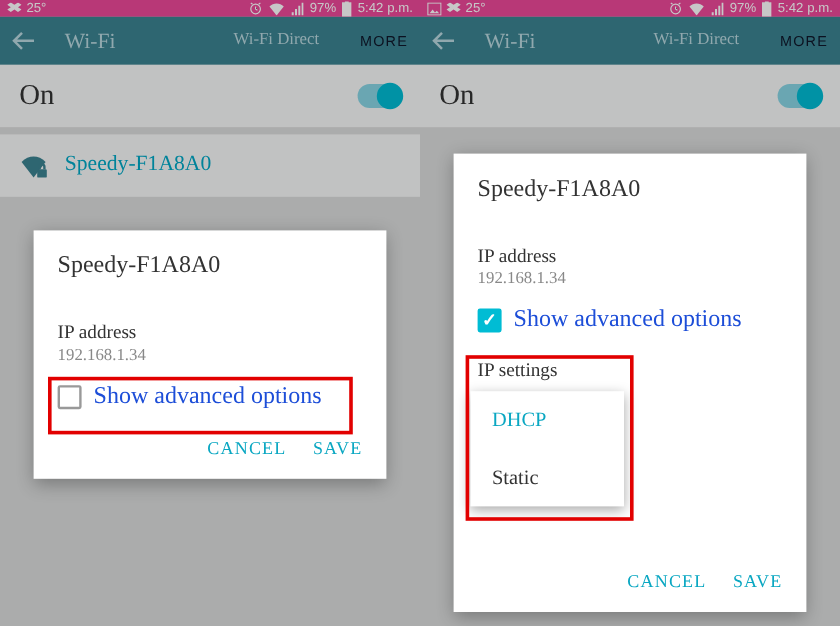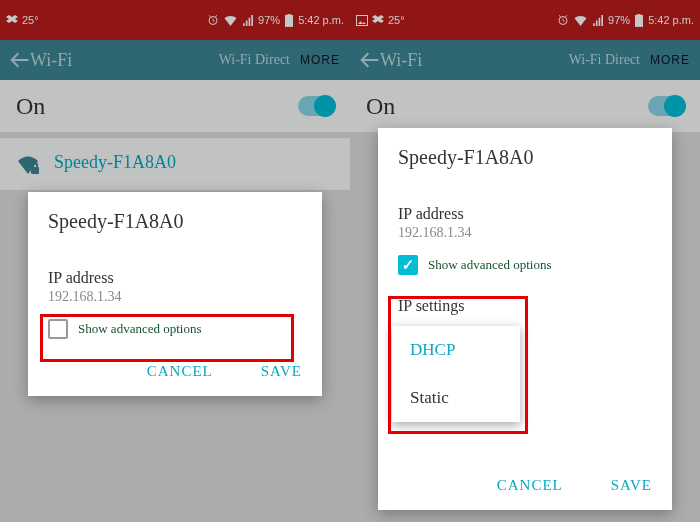--- a/index.html
+++ b/index.html
@@ -1,43 +1,43 @@
 <!DOCTYPE html>
 <html><head>
 <meta charset="utf-8">
 <style>
   * { box-sizing: border-box; margin: 0; padding: 0; }
   body { font-family: sans-serif; background: #fff; width: 700px; height: 522px; display: flex; }
   .screen { width: 350px; height: 522px; position: relative; background: #dcdddd; overflow: hidden; }
-  .statusbar { height: 40px; background: #b91c1c; color: #fff; display: flex; align-items: center; font-size: 11px; padding: 0 6px; }
+  .statusbar { height: 14px; background: #ec4899; color: #fff; display: flex; align-items: center; font-size: 11px; padding: 0 6px; }
   .statusbar .sb-left { flex: 0 0 auto; display: flex; align-items: center; gap: 4px; }
   .statusbar .sb-right { flex: 1; display: flex; align-items: center; justify-content: flex-end; gap: 5px; }
-  .headerbar { height: 40px; background: #3c8391; color: #cde4e9; display: flex; align-items: center; padding: 0 10px; gap: 0; }
+  .headerbar { height: 40px; background: #3c8391; color: #cde4e9; display: flex; align-items: center; padding: 0 10px; gap: 24px; }
   .headerbar .title { font-family: 'Comic Sans MS', cursive; font-size: 18px; color: #b9d8df; flex: 1; }
   .headerbar .hdr-link { font-family: 'Comic Sans MS', cursive; font-size: 14px; color: #b9d8df; }
   .headerbar .hdr-more { font-size: 12px; letter-spacing: 1px; color: #0f172a; margin-left: 10px; }
   .toggle-row { height: 52px; background: #f8f9f9; display: flex; align-items: center; padding: 0 16px; font-family: 'Comic Sans MS', cursive; font-size: 24px; color: #333; justify-content: space-between; }
   .toggle { width: 36px; height: 20px; background: #88d5e4; border-radius: 10px; position: relative; }
   .toggle .knob { width: 22px; height: 22px; background: #00bcd4; border-radius: 50%; position: absolute; right: -2px; top: -1px; }
   .wifi-row { background: #f8f9f9; padding: 14px 16px; display: flex; align-items: flex-start; gap: 14px; border-top: 6px solid #dcdddd;}
   .wifi-icon { flex: 0 0 auto; margin-top: 2px; }
   .ssid { font-family: 'Comic Sans MS', cursive; font-size: 18px; color: #00a8c6; }
   .sub { font-family: 'Comic Sans MS', cursive; font-size: 13px; color: #777; margin-top: 2px; }
   .scrim { position: absolute; inset: 0; background: rgba(0,0,0,0.22); }
   .dialog { position: absolute; background: #fff; box-shadow: 0 4px 14px rgba(0,0,0,0.3); }
   .dlg-title { font-family: 'Comic Sans MS', cursive; font-size: 20px; color: #333; padding: 18px 20px 10px; }
   .dlg-body { padding: 0 20px 8px; }
   .fld-label { font-family: 'Comic Sans MS', cursive; font-size: 16px; color: #333; margin-top: 26px; }
   .fld-val { font-family: 'Comic Sans MS', cursive; font-size: 14px; color: #888; margin-top: 2px; }
   .checkrow { display: flex; align-items: center; gap: 10px; margin-top: 14px; padding-bottom: 6px;}
   .chk { width: 20px; height: 20px; border: 2px solid #999; border-radius: 2px; display: flex; align-items: center; justify-content: center; flex-shrink:0;}
   .chk.checked { background: #00bcd4; border-color: #00bcd4; color: #fff; font-size: 15px; font-weight: bold; }
-  .chk-label { font-family: 'Comic Sans MS', cursive; font-size: 13px; color: #14532d; }
+  .chk-label { font-family: 'Comic Sans MS', cursive; font-size: 20px; color: #1d4ed8; }
   .dlg-actions { display: flex; justify-content: flex-end; gap: 22px; padding: 10px 20px 16px; }
-  .dlg-btn { font-family: 'Comic Sans MS', cursive; font-size: 15px; color: #0aa7c2; letter-spacing: 1px; cursor: pointer; margin-left: 26px; }
+  .dlg-btn { font-family: 'Comic Sans MS', cursive; font-size: 15px; color: #0aa7c2; letter-spacing: 1px; cursor: pointer; }
   .highlight { position: absolute; border: 3px solid #e20000; pointer-events: none; }
   .dd-menu { position: absolute; background: #fff; box-shadow: 0 3px 10px rgba(0,0,0,0.35); }
   .dd-item { font-family: 'Comic Sans MS', cursive; font-size: 17px; padding: 14px 18px; color: #333; }
   .dd-item.sel { color: #0aa7c2; }
   svg{display:block;}
 </style>
 </head>
 <body>
 
 <div class="screen">

